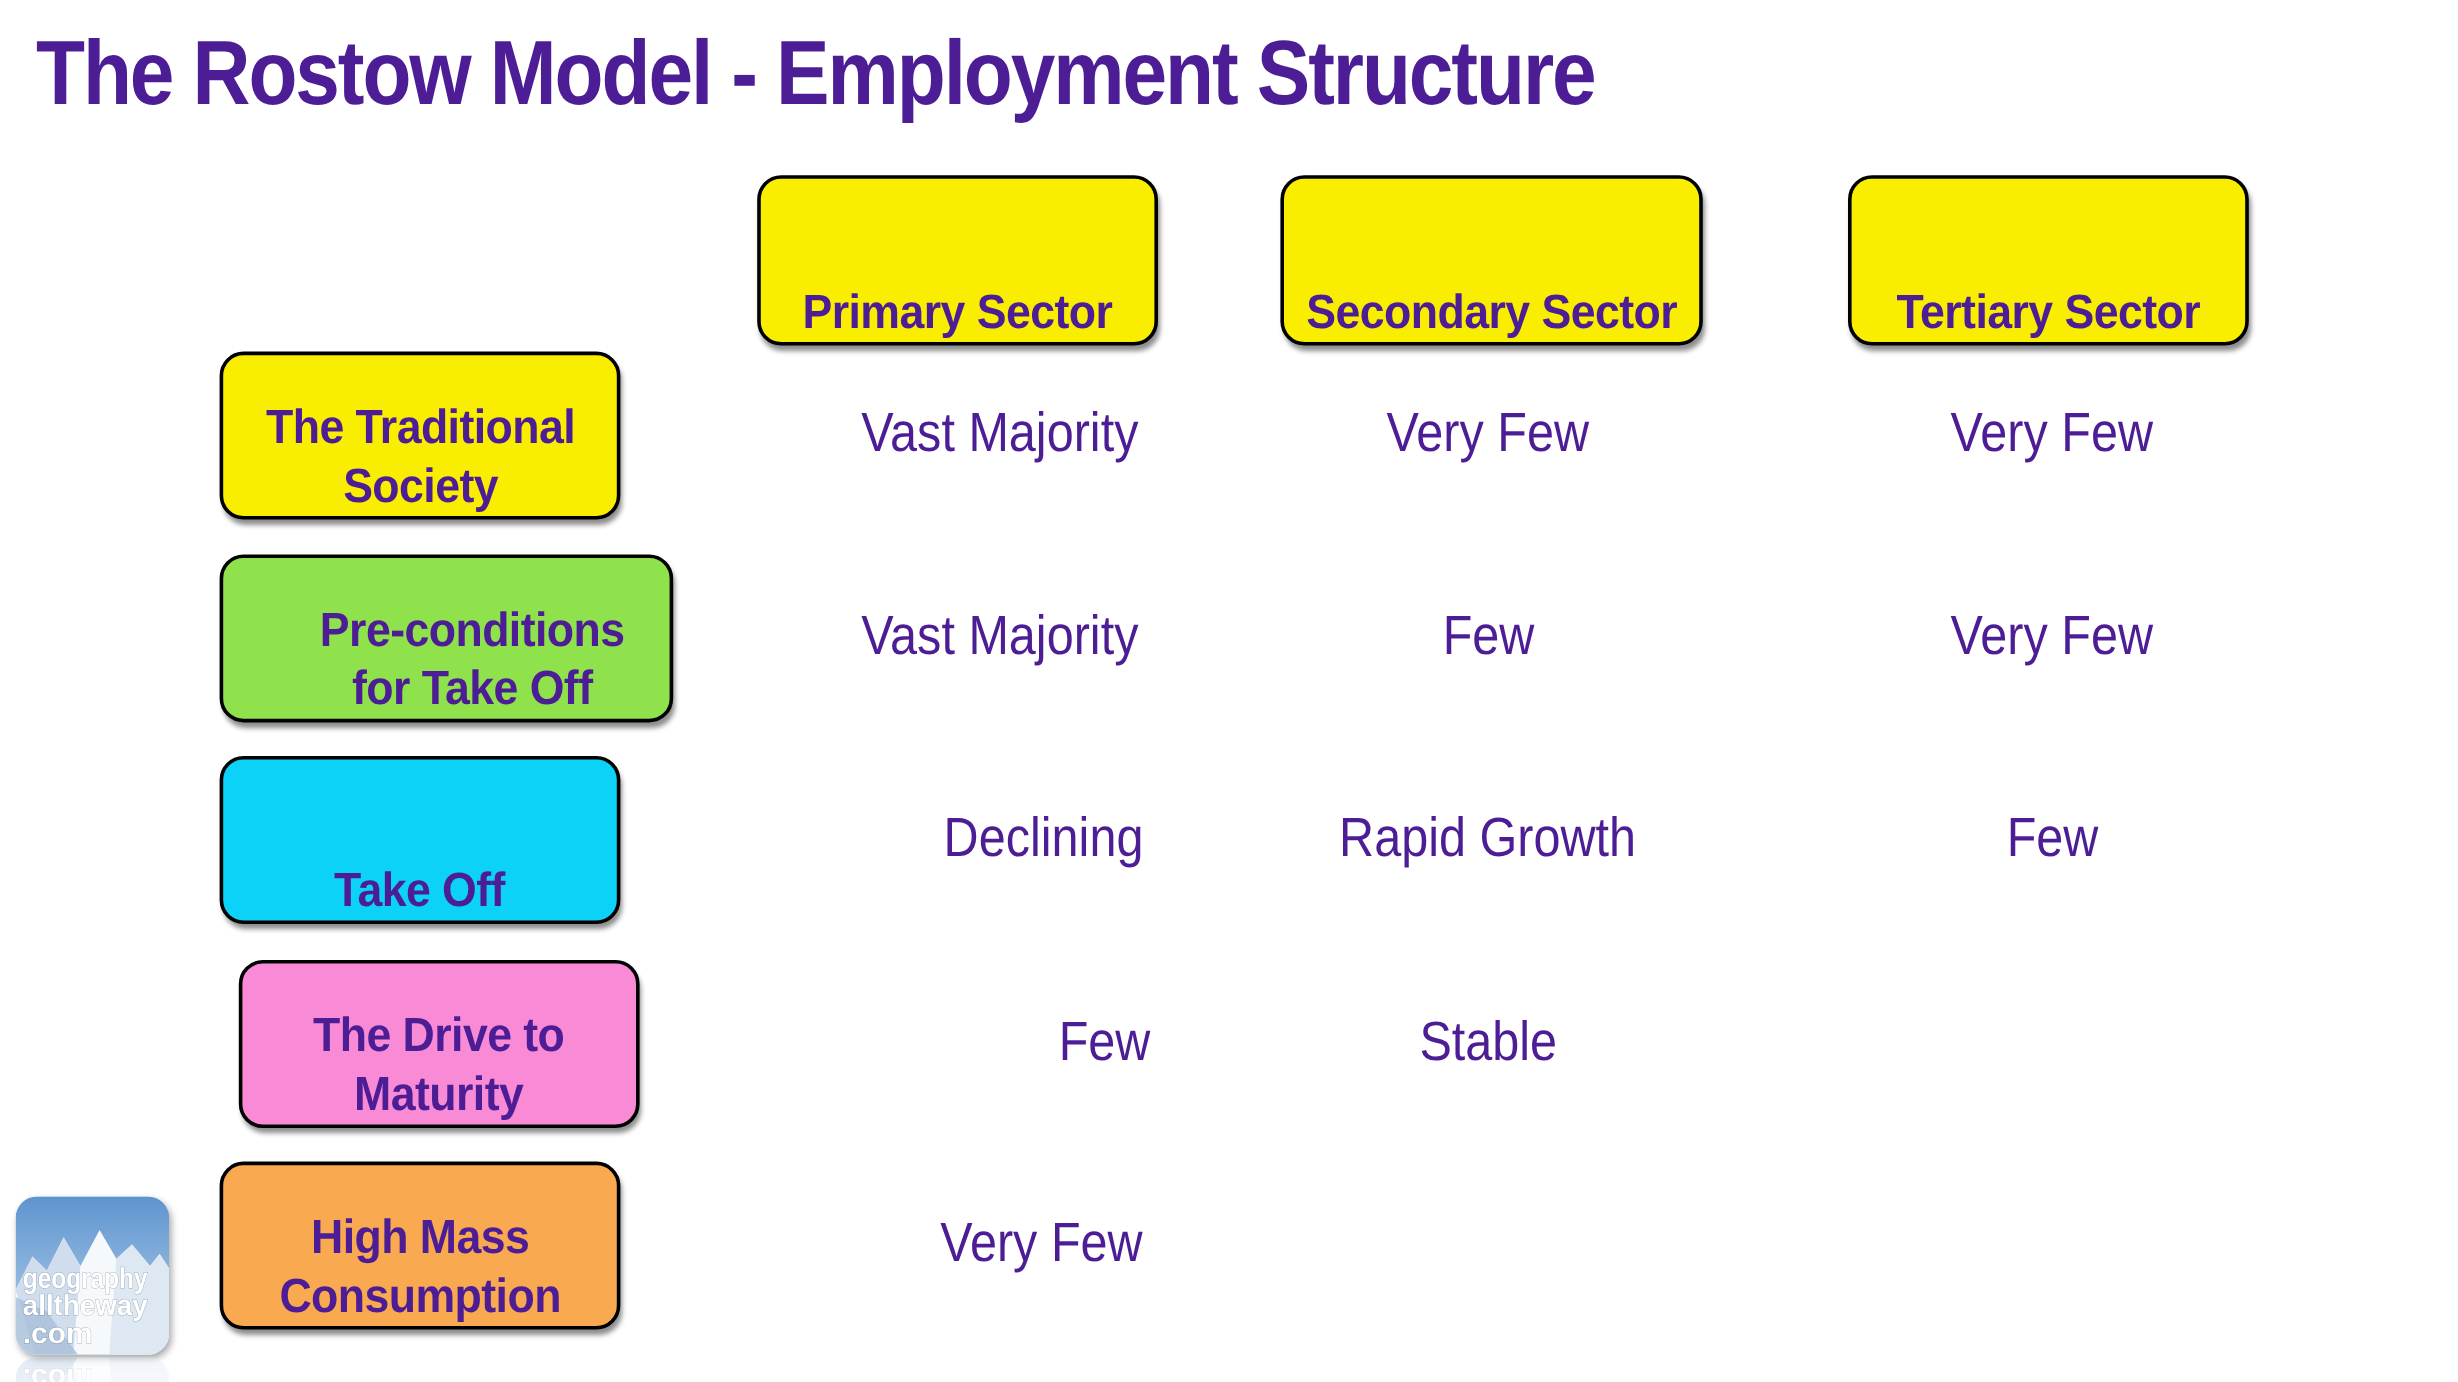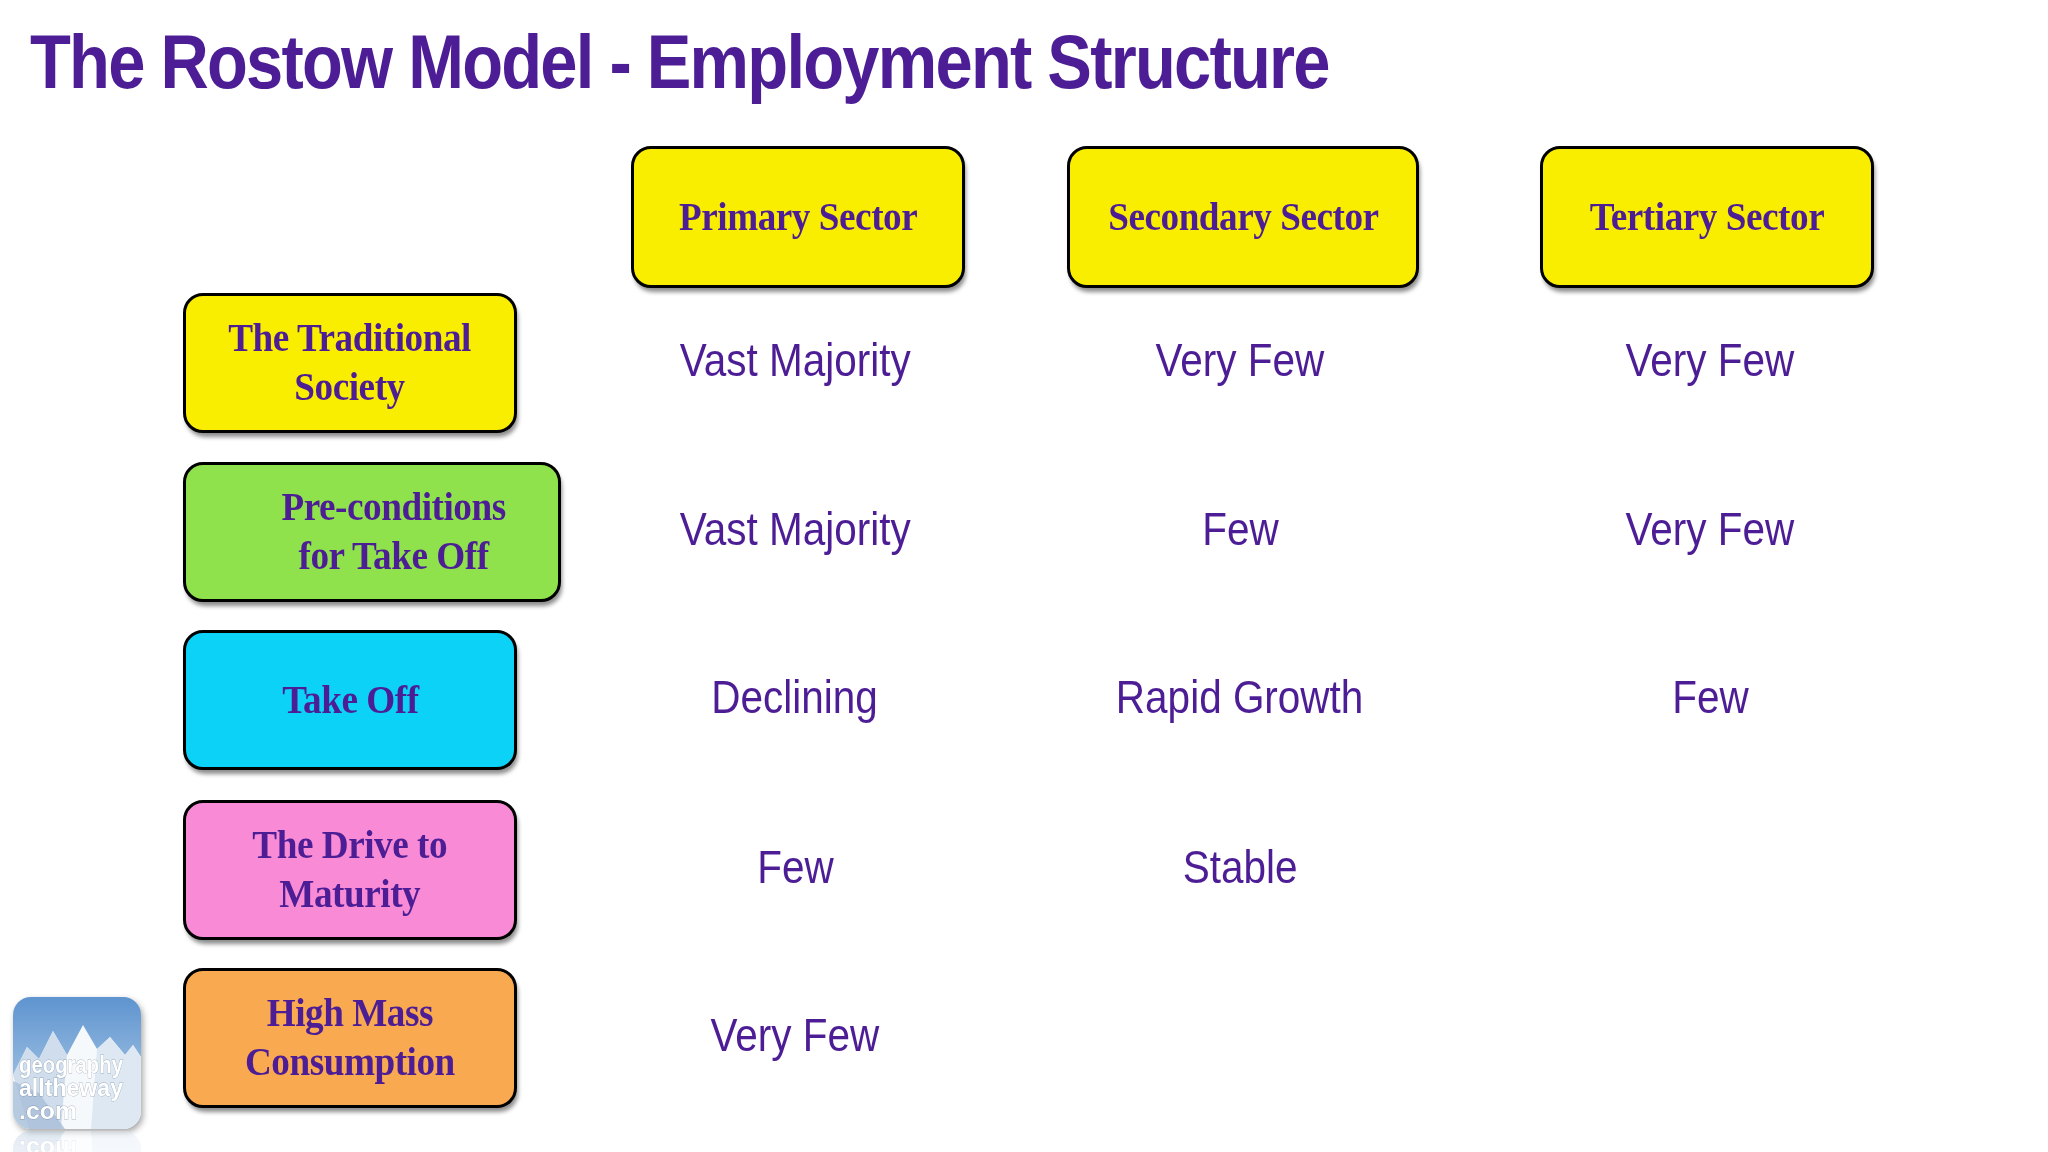--- a/index.html
+++ b/index.html
@@ -7,42 +7,41 @@
     position:relative; width:2048px; height:1152px; background:#ffffff;
     font-family:"Liberation Sans","DejaVu Sans",sans-serif; color:#4c1d95; overflow:hidden;
   }
   .title {
     position:absolute; left:30px; top:18px;
     font-size:76px; font-weight:bold; letter-spacing:-2px;
     white-space:nowrap; transform:scaleX(0.88); transform-origin:left center;
   }
   .box {
     position:absolute; border:3px solid #000; border-radius:20px;
-    display:flex; align-items:center; justify-content:center; text-align:center;
+    display:flex; align-items:flex-end; justify-content:center; text-align:center;
     box-shadow:2px 5px 4px -1px rgba(0,0,0,0.45);
-    font-family:Liberation Serif, serif;
   }
   .box .lbl {
     font-weight:bold; font-size:40px; line-height:1.22; letter-spacing:-0.5px;
     white-space:pre; transform:scaleX(0.93); transform-origin:center center;
   }
   .cell {
     position:absolute; width:400px; height:134px;
     display:flex; align-items:center; justify-content:center; text-align:center;
   }
   .cell .txt { font-size:46px; white-space:pre; transform:scaleX(0.88); transform-origin:center center; }
 
   
   .hdr   { top:146px; height:136px; }
   .hdr-p { left:631px;  width:328px; }
   .hdr-s { left:1067px; width:346px; }
   .hdr-t { left:1540px; width:328px; }
   .stage { left:183px; width:328px; height:134px; }
   .r1 { top:293px; } .r2 { top:462px; } .r3 { top:630px; } .r4 { top:800px; } .r5 { top:968px; }
-  .col-p { left:595px; } .col-s { left:1040px; } .col-t { left:1510px; }
+  .col-p { left:564px;justify-content:flex-end; } .col-s { left:1040px; } .col-t { left:1510px; }
 
   
   .logo-wrap { position:absolute; left:13px; top:997px; width:128px; }
   .logo-main svg, .logo-refl svg { display:block; width:128px; height:132px; }
   .logo-main { filter:drop-shadow(2px 3px 3px rgba(0,0,0,0.35)); }
   .logo-refl {
     transform:scaleY(-1); opacity:0.45; margin-top:2px;
     -webkit-mask-image:linear-gradient(to bottom, transparent 42%, rgba(0,0,0,0.85) 100%);
     mask-image:linear-gradient(to bottom, transparent 42%, rgba(0,0,0,0.85) 100%);
   }
@@ -70,21 +69,21 @@
     <span class="lbl">The Traditional
 Society</span>
   </div>
   <div class="box stage r2" style="background-color: rgb(143, 226, 76); padding-left: 44px;">
     <span class="lbl">Pre-conditions
 for Take Off</span>
   </div>
   <div class="box stage r3" style="background-color: rgb(12, 210, 248);">
     <span class="lbl">Take Off</span>
   </div>
-  <div class="box stage r4" style="background-color: rgb(249, 139, 214);">
+  <div class="box stage r4" style="background-color: rgb(249, 139, 214); margin-left: 16px;">
     <span class="lbl">The Drive to
 Maturity</span>
   </div>
   <div class="box stage r5" style="background-color: rgb(249, 169, 79);">
     <span class="lbl">High Mass
 Consumption</span>
   </div>
 
   <div class="cell r1 col-p">
     <span class="txt">Vast Majority</span>

